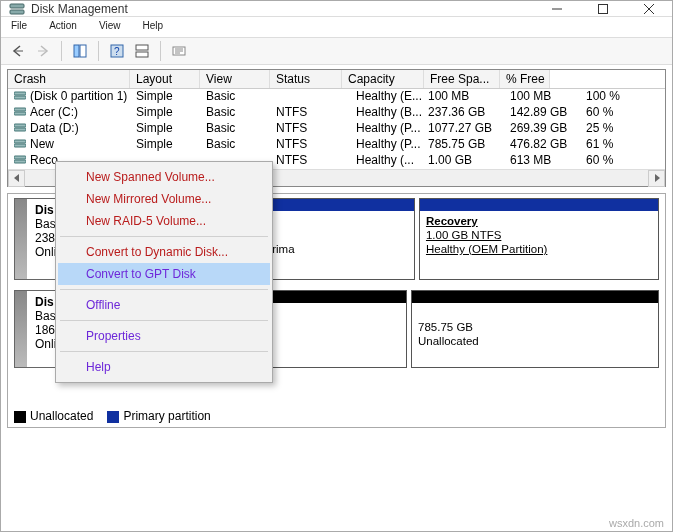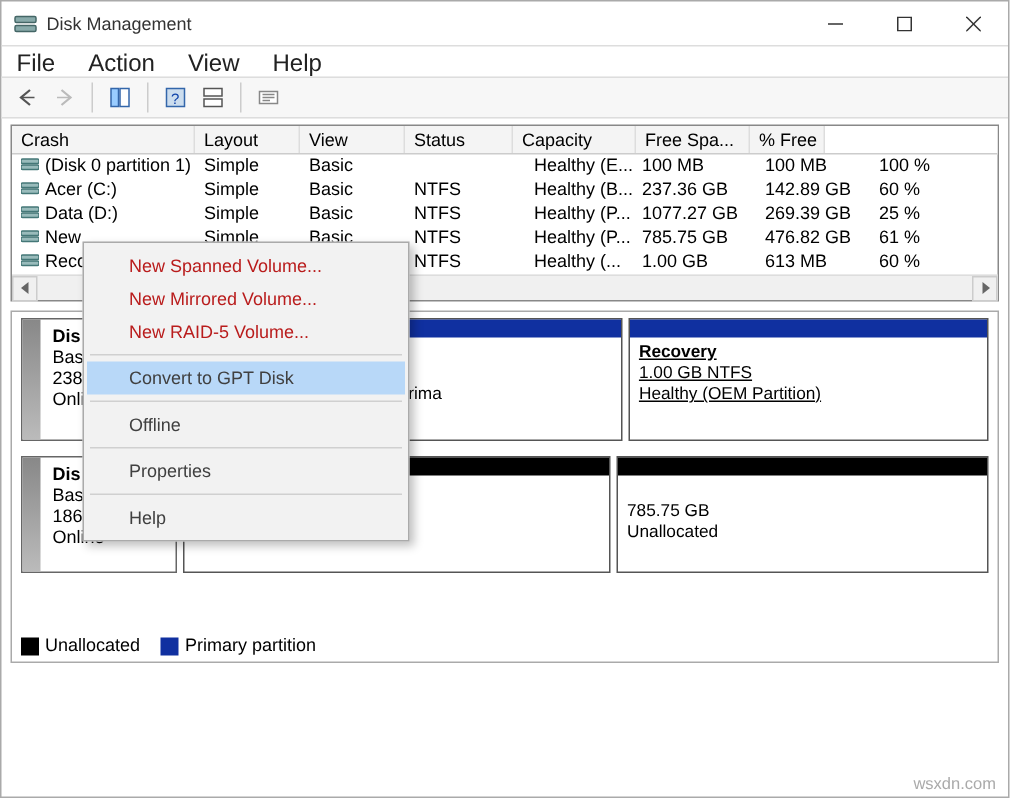--- a/index.html
+++ b/index.html
@@ -9,33 +9,33 @@
     font-size: 12px;
     background: #fff;
     width: 673px;
     height: 532px;
     overflow: hidden;
     border: 1px solid #aaa;
     position: relative;
   }
   
   .titlebar {
-    height: 30px;
+    height: 16px;
     display: flex;
     align-items: center;
     padding: 0 0 0 8px;
     border-bottom: 1px solid #ddd;
   }
   .titlebar .icon { width: 16px; height: 16px; margin-right: 6px; display:inline-flex; }
   .titlebar .title { flex: 1; font-size: 12px; color:#333; }
   .winbtns { display:flex; }
   .winbtn { width:46px; height:30px; display:flex; align-items:center; justify-content:center; }
   .winbtn svg { stroke:#333; }
   
-  .menubar { height: 20px; padding: 2px 6px; display:flex; gap:14px; font-size:16px; color:#222;text-align:center; }
+  .menubar { height: 20px; padding: 2px 6px; display:flex; gap:14px; font-size:10px; color:#222;text-align:center; }
   .menubar span { padding:1px 4px; }
   
   .toolbar { height: 28px; border-top:1px solid #ddd; border-bottom:1px solid #ddd; display:flex; align-items:center; padding:0 6px; gap:3px; background:#f7f7f7; }
   .sep { width:1px; height:20px; background:#ccc; margin:0 4px; }
   .tbtn { width:22px; height:22px; display:flex; align-items:center; justify-content:center; border:1px solid transparent; }
   
   .vol-list { border:1px solid #888; margin:4px 6px 0 6px; }
   .vhead { display:flex; background:#fff; border-bottom:1px solid #ccc; }
   .vhead .col { border-right:1px solid #ddd; padding:2px 6px; background:#f4f4f4; white-space:nowrap; overflow:hidden; }
   .vrow { display:flex; height:16px; align-items:flex-start; }
@@ -55,21 +55,21 @@
   .part { border:1px solid #555; margin-left:4px; position:relative; }
   .part .pstripe { height:12px; background:#000; }
   .part.primary .pstripe { background:#1030a0; }
   .part .pbody { padding:3px 6px; line-height:14px; font-size:11.5px; white-space:nowrap; overflow:hidden; }
   
   .legend { position:absolute; left:6px; bottom:4px; display:flex; gap:14px; align-items:center; font-size:12px; }
   .legend .sw { width:12px; height:12px; display:inline-block; margin-right:4px; vertical-align:middle;}
   .sw.unalloc{background:#000;} .sw.primary{background:#1030a0;}
   
   .ctxmenu { position:absolute; left:54px; top:160px; width:218px; background:#f2f2f2; border:1px solid #aaa; box-shadow:3px 3px 6px rgba(0,0,0,.25); padding:4px 2px; z-index:20; }
-  .ctxmenu .mi { padding:4px 28px 4px 28px; color:#404040; }
+  .ctxmenu .mi { padding:4px 28px 4px 28px; color:#6d28d9; }
   .ctxmenu .mi.disabled { color:#b91c1c; }
   .ctxmenu .mi.highlight { background:#b8d8f8; }
   .ctxmenu .msep { height:1px; background:#d0d0d0; margin:4px 2px; }
   
   .footer { position:absolute; right:8px; bottom:2px; color:#aaa; font-size:11px; }
 </style>
 </head>
 <body>
 
 <div class="titlebar">
@@ -317,20 +317,21 @@
     <span><span class="sw unalloc"></span><span>Unallocated</span></span>
     <span><span class="sw primary"></span><span>Primary partition</span></span>
   </div>
 </div>
 
 <div class="ctxmenu">
   <div class="mi disabled">New Spanned Volume...</div>
   <div class="mi disabled">New Mirrored Volume...</div>
   <div class="mi disabled">New RAID-5 Volume...</div>
   <div class="msep"></div>
+  <div class="mi disabled">Convert to Dynamic Disk...</div>
   <div class="mi highlight">Convert to GPT Disk</div>
   <div class="msep"></div>
   <div class="mi">Offline</div>
   <div class="msep"></div>
   <div class="mi">Properties</div>
   <div class="msep"></div>
   <div class="mi">Help</div>
 </div>
 
 <div class="footer">wsxdn.com</div>

